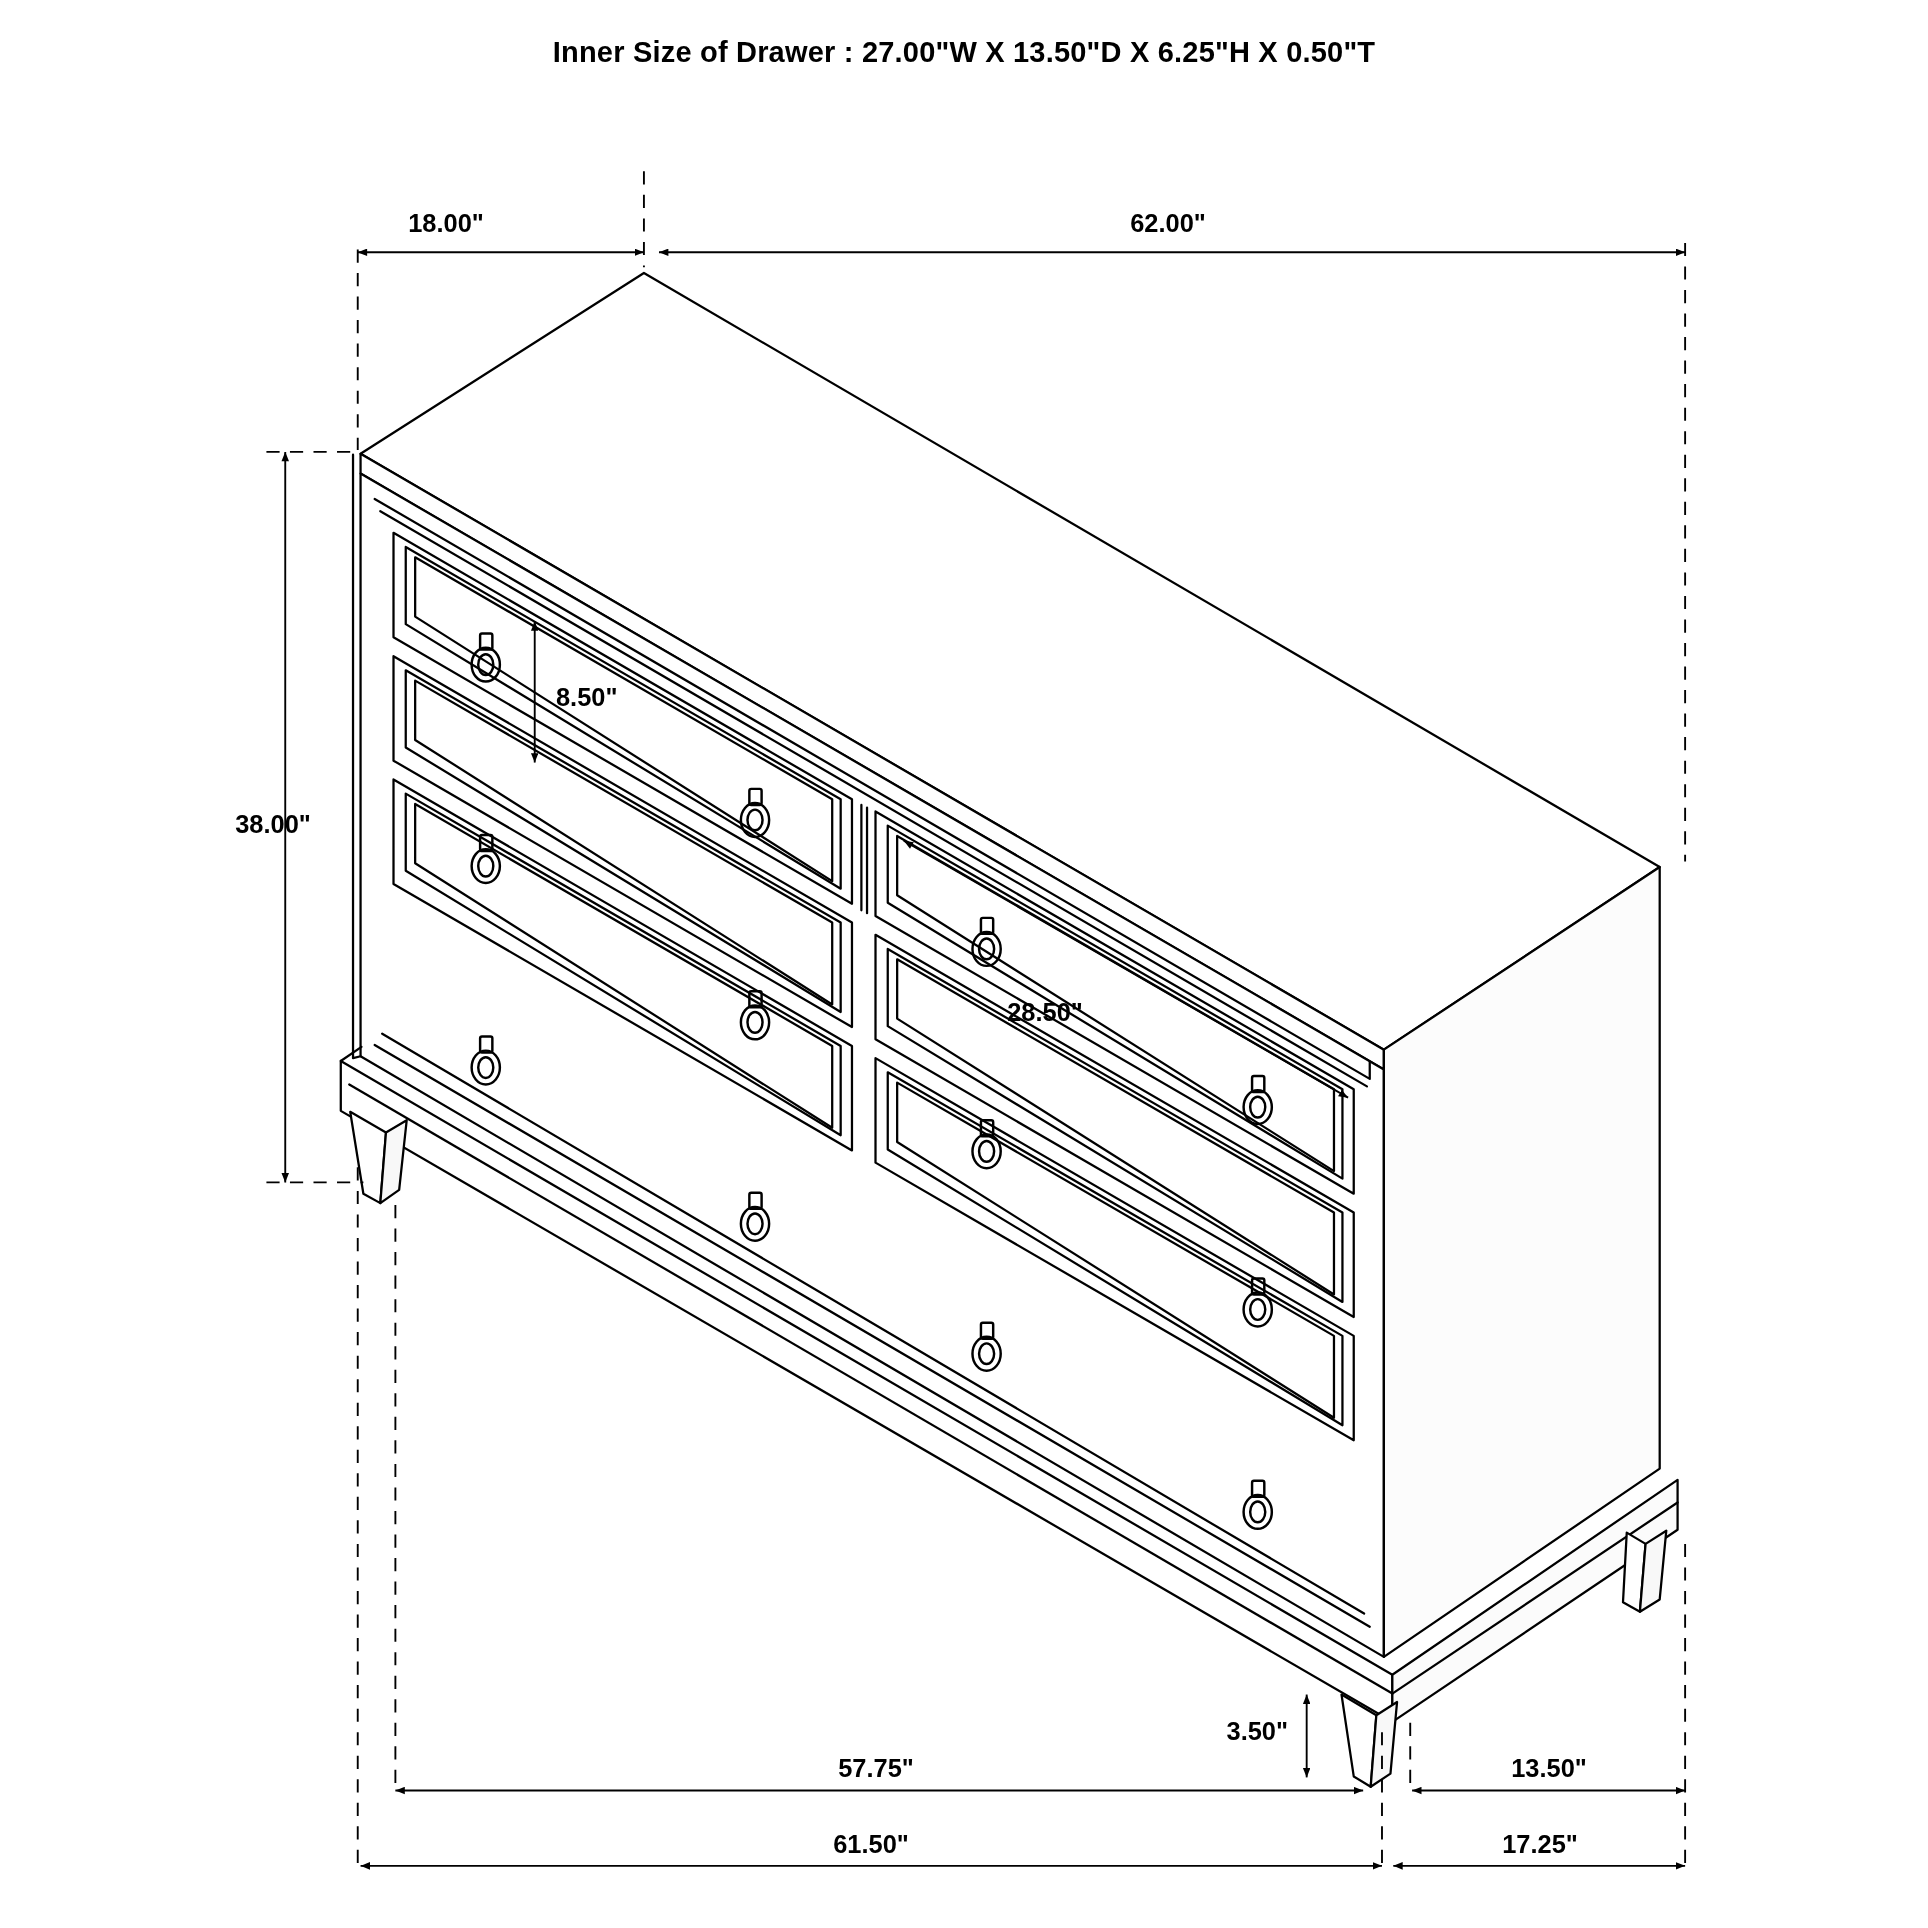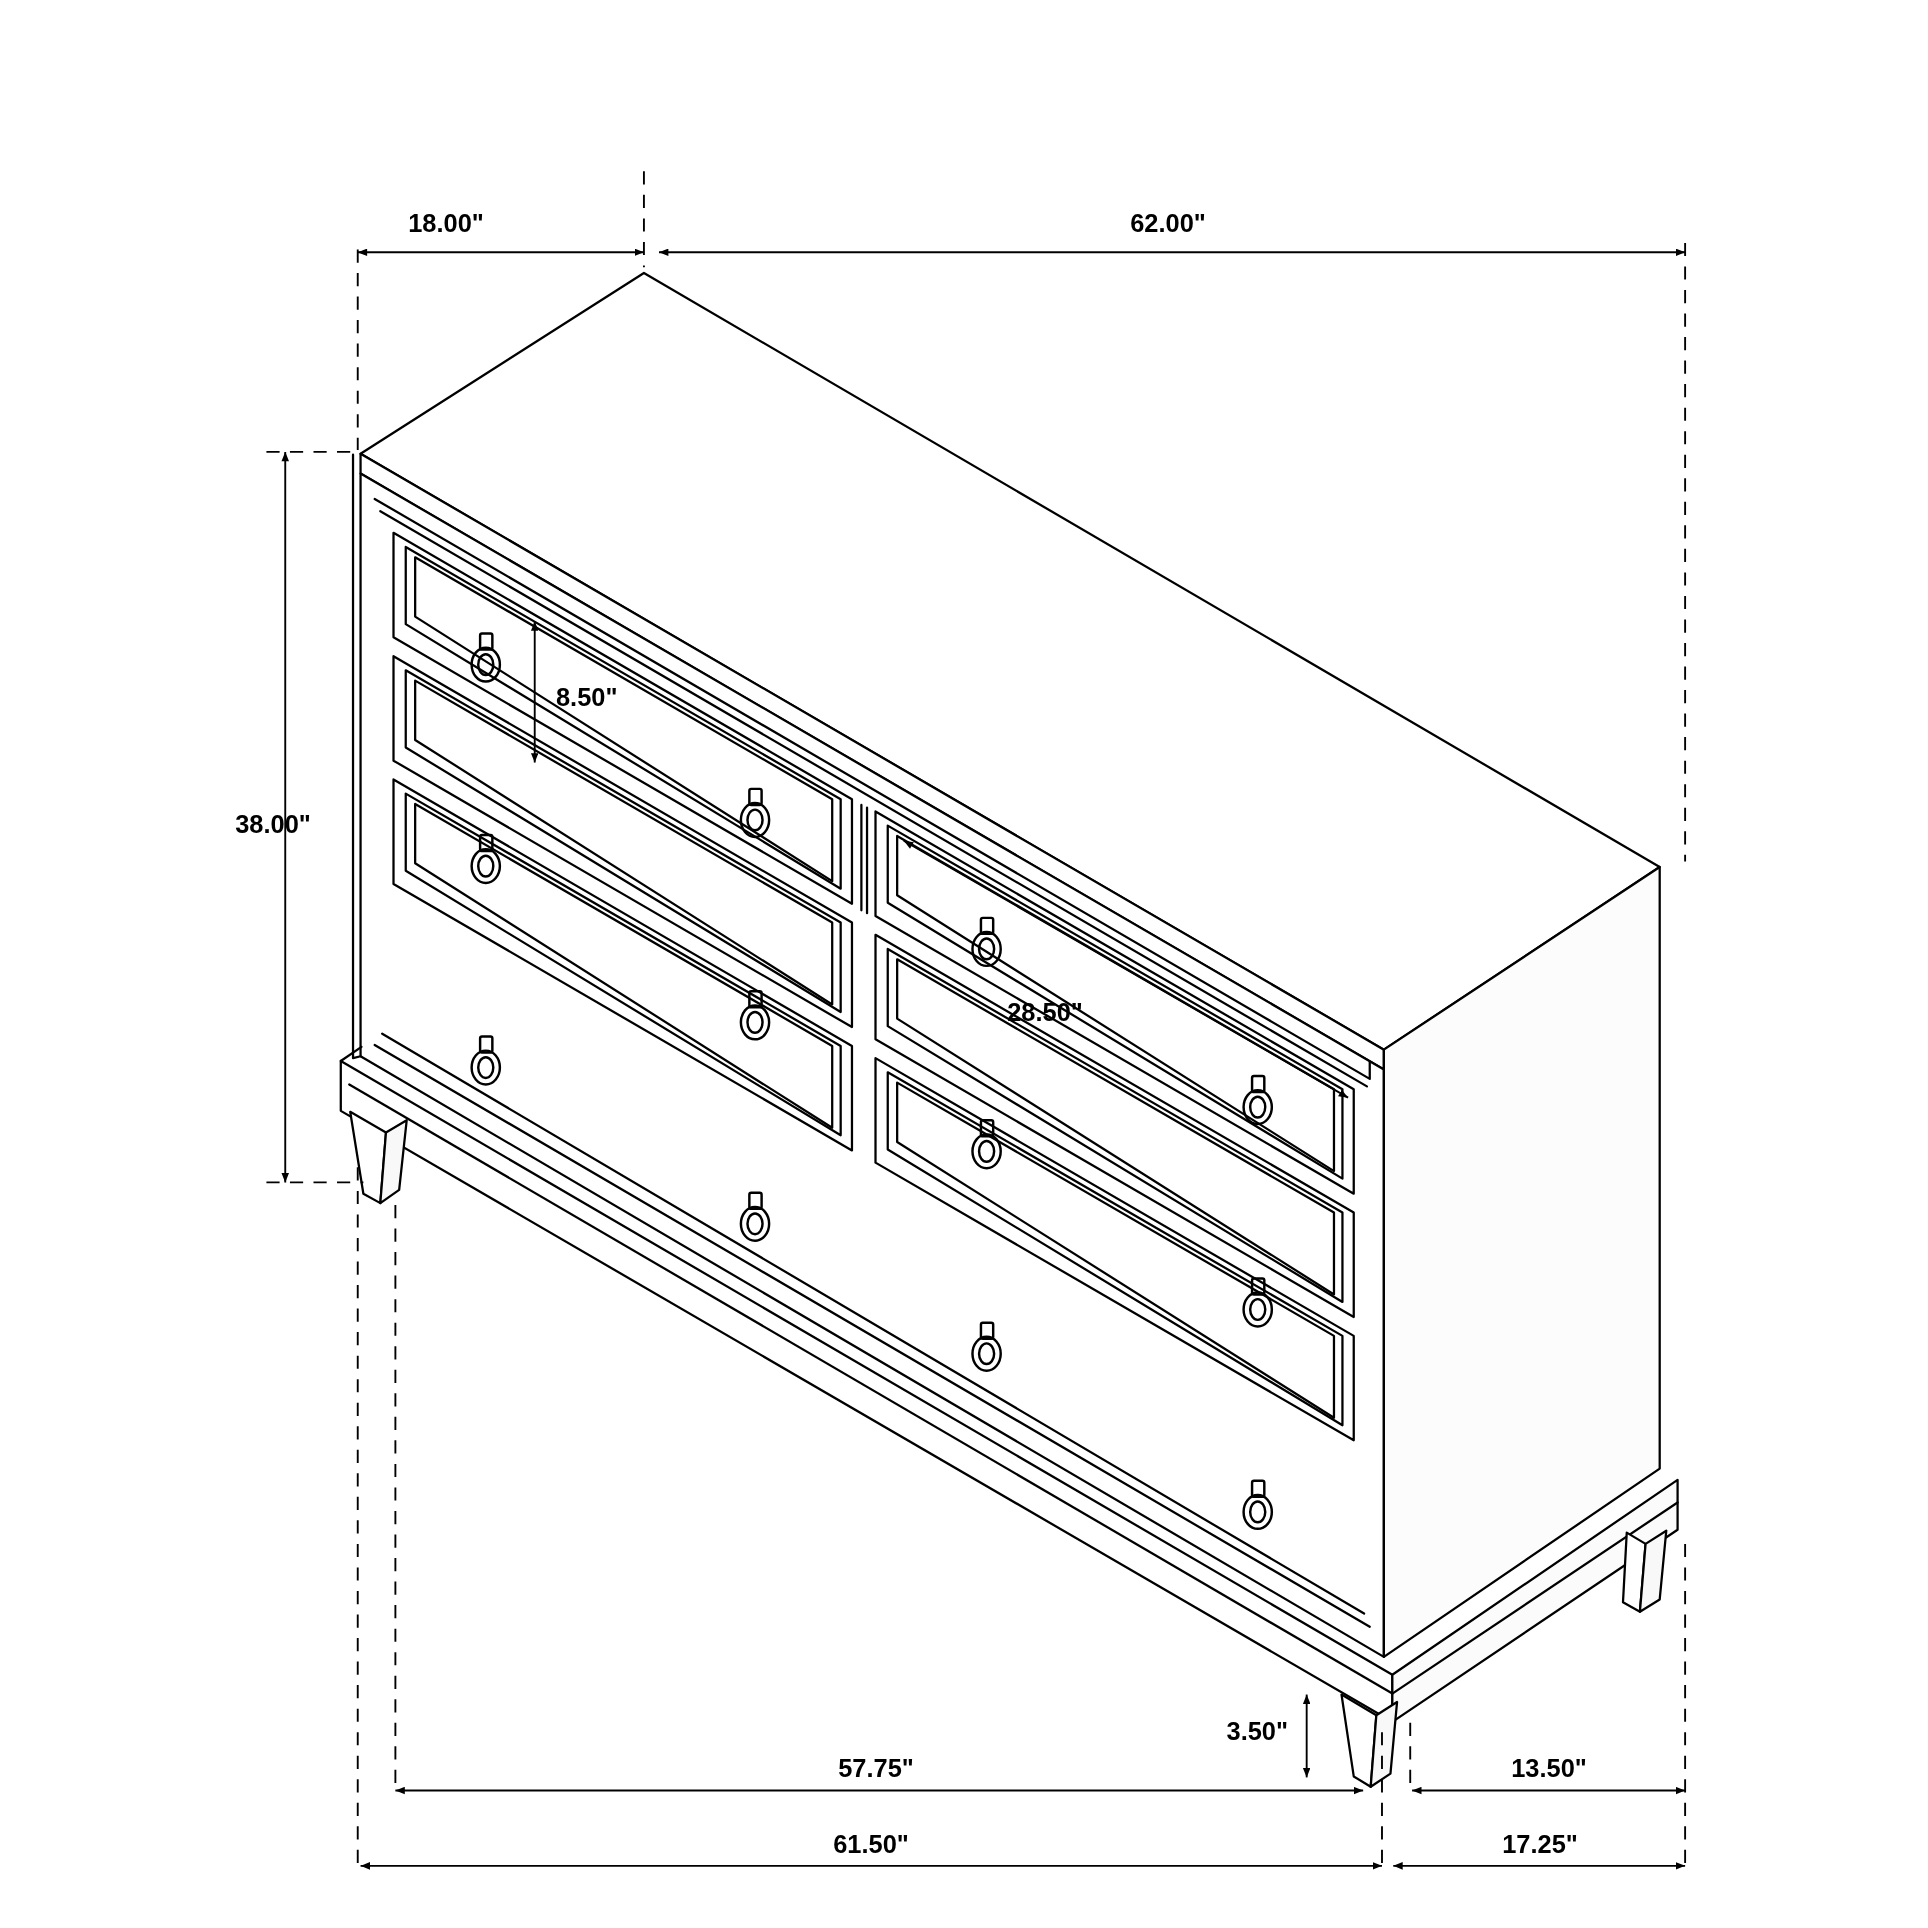--- a/index.html
+++ b/index.html
@@ -44,20 +44,21 @@
     font-size: 25.4px;
     font-weight: bold;
     white-space: nowrap;
   }
 </style>
 </head>
 <body>
 
 <div id="diagram-root">
 
+  <div class="title">Inner Size of Drawer : 27.00"W X 13.50"D X 6.25"H X 0.50"T</div>
 
   <svg class="drawing" viewBox="0 0 2048 2048">
     <defs>
       <marker id="arrEnd" markerWidth="12" markerHeight="12" refX="10" refY="4" orient="auto" markerUnits="userSpaceOnUse">
         <path d="M0,0 L10,4 L0,8 z" fill="#000"></path>
       </marker>
       <marker id="arrStart" markerWidth="12" markerHeight="12" refX="0" refY="4" orient="auto" markerUnits="userSpaceOnUse">
         <path d="M10,0 L0,4 L10,8 z" fill="#000"></path>
       </marker>
     </defs>

